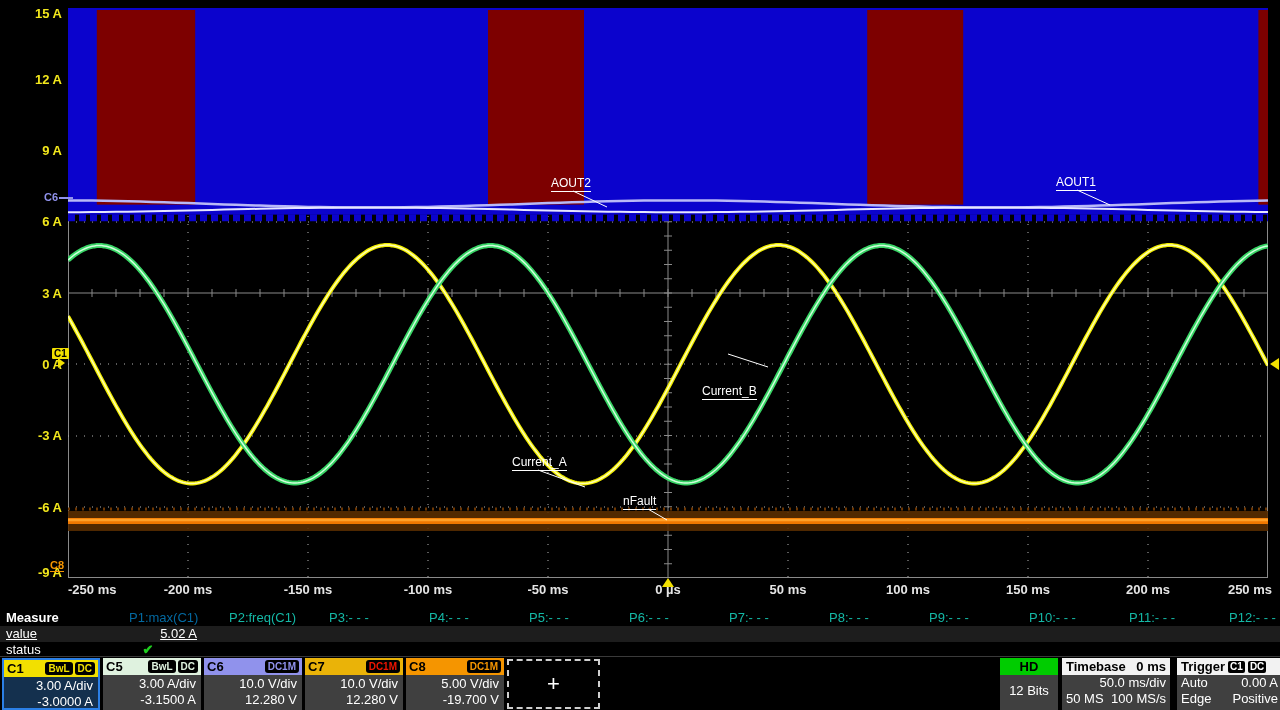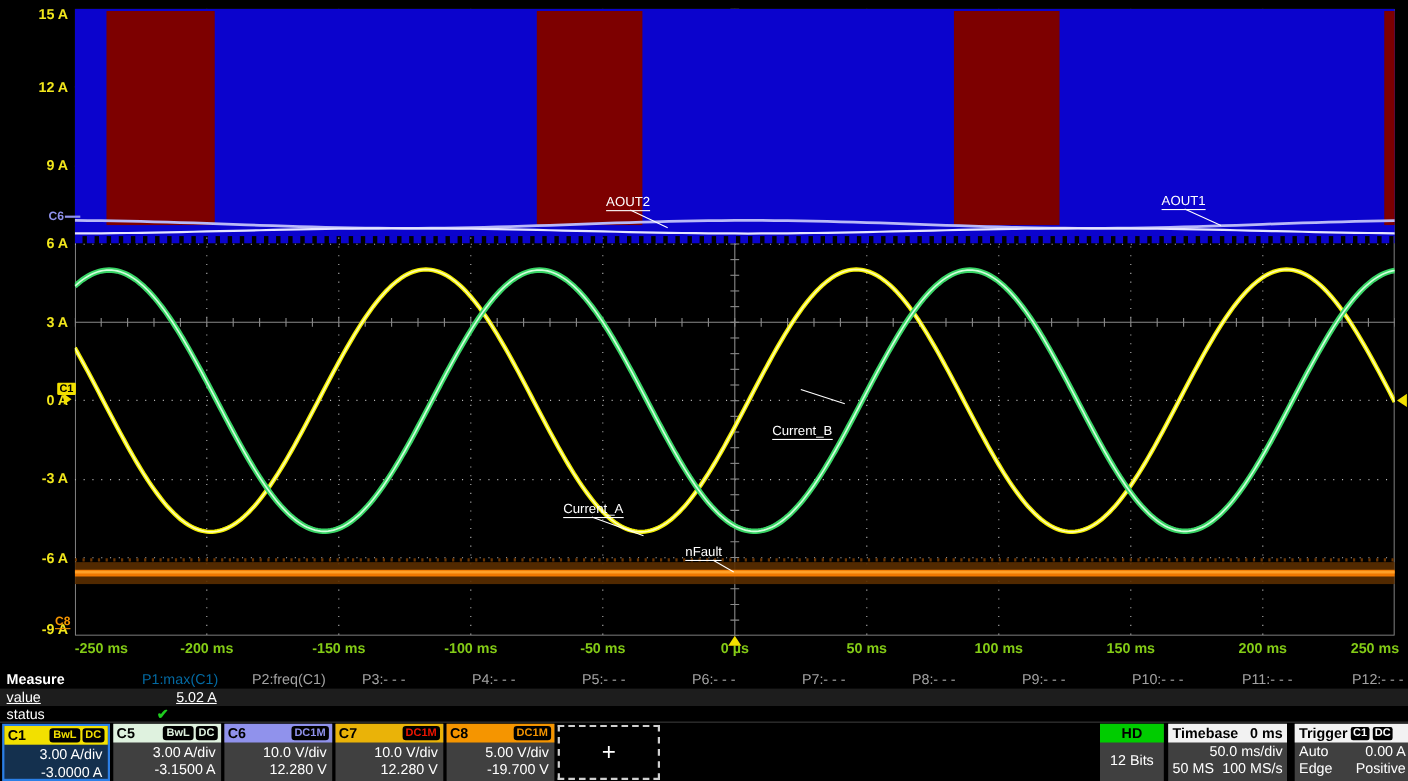--- a/index.html
+++ b/index.html
@@ -4,21 +4,21 @@
 <style>
   html,body{margin:0;padding:0;background:#000;}
   *{box-sizing:border-box;}
   .screen{position:relative;width:1280px;height:710px;background:#000;overflow:hidden;
           font-family:"Liberation Sans",sans-serif;color:#fff;}
   
   .plot{position:absolute;left:0;top:0;width:1280px;height:605px;}
   #wave-svg{position:absolute;left:68px;top:8px;}
   .ylab{position:absolute;width:60px;right:1218px;text-align:right;color:#f2e71c;
         font-size:13px;font-weight:700;transform:translateY(-50%);}
-  .xlab{position:absolute;top:582px;color:#84cc16;font-size:13px;font-weight:700;white-space:nowrap;}
+  .xlab{position:absolute;top:582px;color:#e5e5e5;font-size:13px;font-weight:700;white-space:nowrap;}
   .annot{position:absolute;color:#fff;font-size:12px;border-bottom:1px solid #fff;
          padding-bottom:1px;white-space:nowrap;}
   .chmark{position:absolute;font-size:11px;font-weight:700;line-height:11px;}
   .mark-c6{color:#9092ec;}
   .mark-c6 .dash{display:inline-block;width:14px;height:2px;background:#9092ec;vertical-align:middle;margin-left:1px;}
   .mark-c1{background:#f2e000;color:#000;padding:0 2px;border-radius:1px;}
   .mark-c1-arrow{position:absolute;width:0;height:0;border-top:5px solid transparent;
                  border-bottom:5px solid transparent;border-left:7px solid #f2e000;}
   .mark-c8{color:#f59500;border-bottom:1px solid #f59500;padding-bottom:0;}
   .trig-time{position:absolute;width:0;height:0;border-left:6px solid transparent;
@@ -26,21 +26,21 @@
   .trig-level{position:absolute;width:0;height:0;border-top:6px solid transparent;
               border-bottom:6px solid transparent;border-right:9px solid #f2e000;}
   
   .measure{position:absolute;left:0;top:610px;width:1280px;font-size:13px;}
   .m-row{display:flex;height:16px;line-height:16px;overflow:hidden;}
   .m-row.val{background:#1d1d1d;text-decoration:underline;}
   .m-row.stat{background:#000;}
   .m-label{width:105px;padding-left:6px;flex:0 0 auto;color:#fff;}
   .m-label.bold{font-weight:700;}
   .m-col{width:100px;flex:0 0 auto;padding-left:24px;white-space:nowrap;}
-  .m-col.inactive{color:#a3a3a3;}
+  .m-col.inactive{color:#14b8a6;}
   .m-col.active{color:#0369a1;}
   .m-cell{width:100px;flex:0 0 auto;text-align:right;padding-right:8px;white-space:nowrap;}
   .m-check{color:#1ecc1e;font-weight:700;text-align:center;padding-right:14px;}
   
   .bottombar{position:absolute;left:0;top:656px;width:1280px;height:54px;border-top:1px solid #3a3a3a;}
   .ch-box{position:absolute;top:1px;width:98px;height:52px;background:#404040;}
   .ch-box.selected{border:2px solid #2b7fe6;background:#14304e;}
   .ch-head{height:17px;display:flex;align-items:center;padding:0 3px;color:#000;font-size:13px;font-weight:700;}
   .ch-head .spacer{flex:1;}
   .badge{background:#000;font-size:10px;font-weight:700;padding:0 3px;border-radius:3px;

